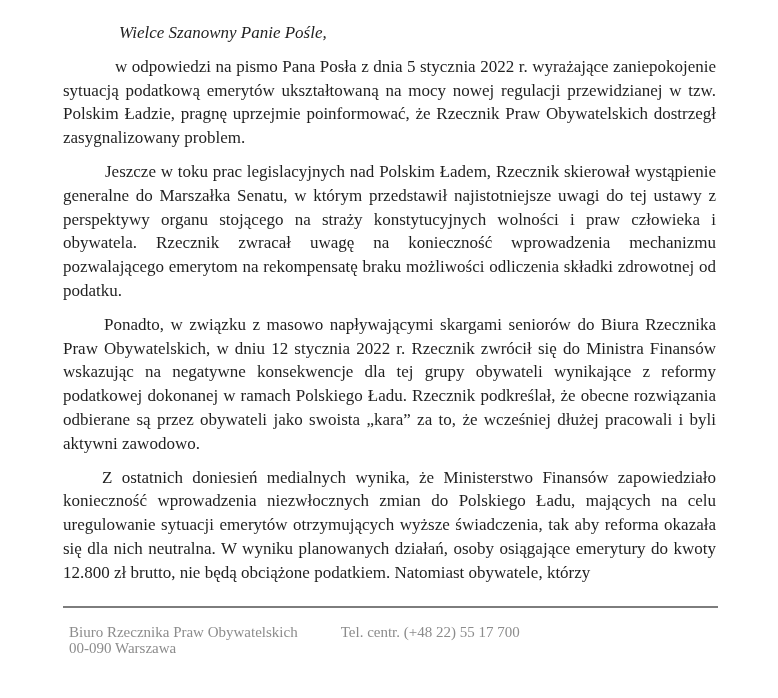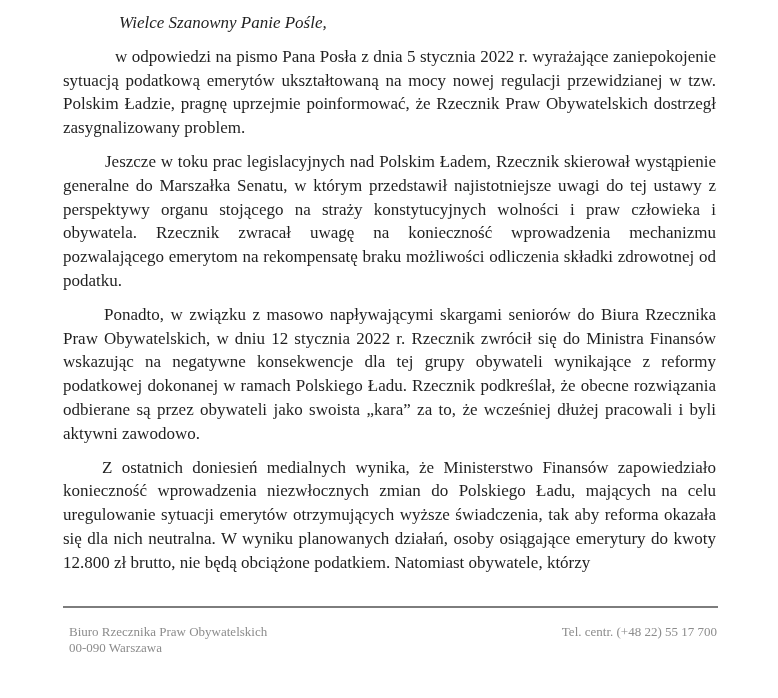--- a/index.html
+++ b/index.html
@@ -19,21 +19,21 @@
     width:778px;
     height:698px;
     background:var(--page-bg);
     overflow:hidden;
     font-family:"Liberation Serif","DejaVu Serif",serif;
     color:var(--body-text);
   }
   .body-text{
     position:absolute;
     left:63px;
-    top:11px;
+    top:21px;
     width:653px;
     font-size:17px;
     line-height:23.8px;
     text-align:justify;
     text-justify:inter-word;
   }
   .salutation{
     margin:0 0 10px 0;
     font-style:italic;
     text-align:left;
@@ -53,23 +53,23 @@
     width:655px;
     height:1.5px;
     background:var(--divider);
   }
   .footer{
     position:absolute;
     left:63px;
     top:624px;
     width:654px;
     display:flex;
-    justify-content:space-between;
+    justify-content:flex-start;
     color:var(--footer-text);
-    font-size:13px;
+    font-size:15px;
     line-height:16.4px;
   }
   .footer-left{
     padding-left:6px;
     text-align:left;
   }
   .footer-right{
     text-align:right;
     margin-left:43px;
   }

